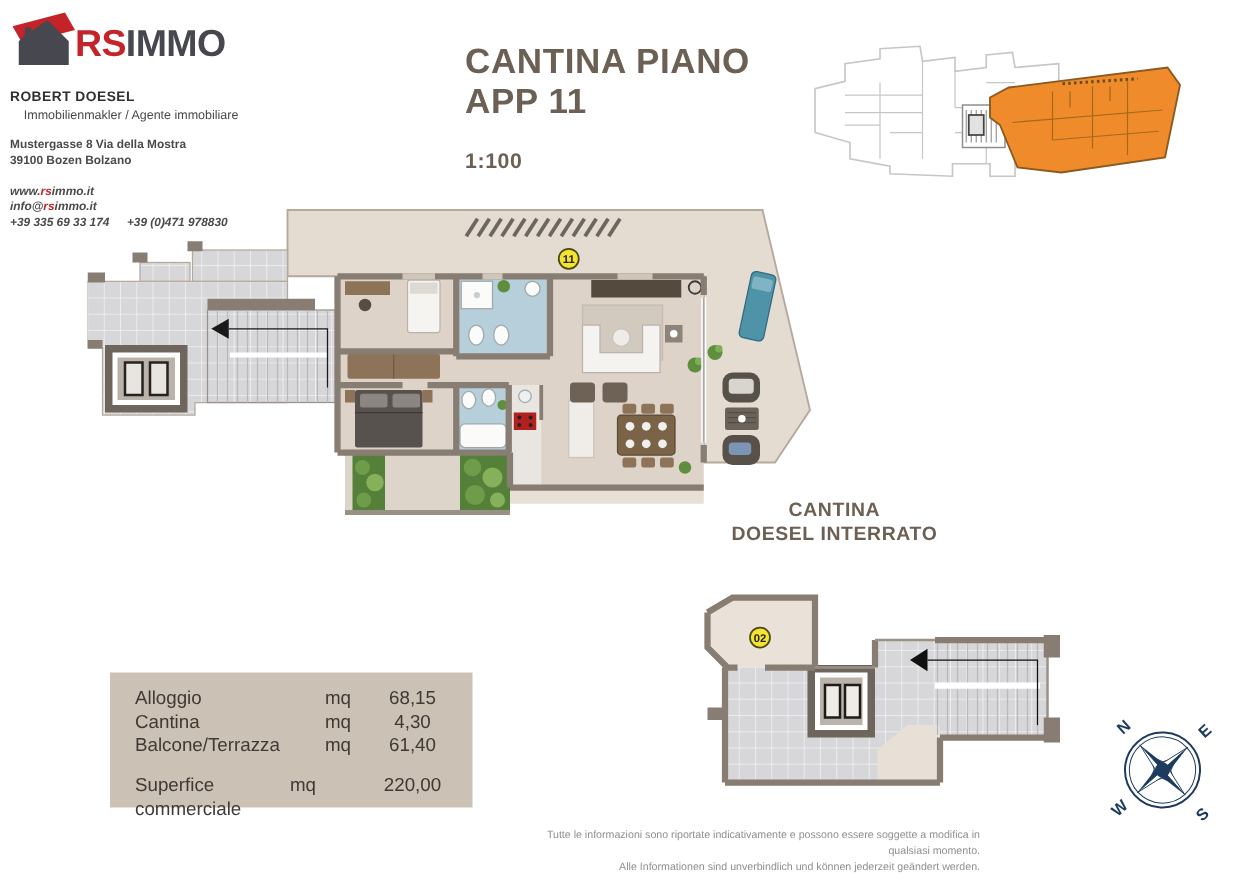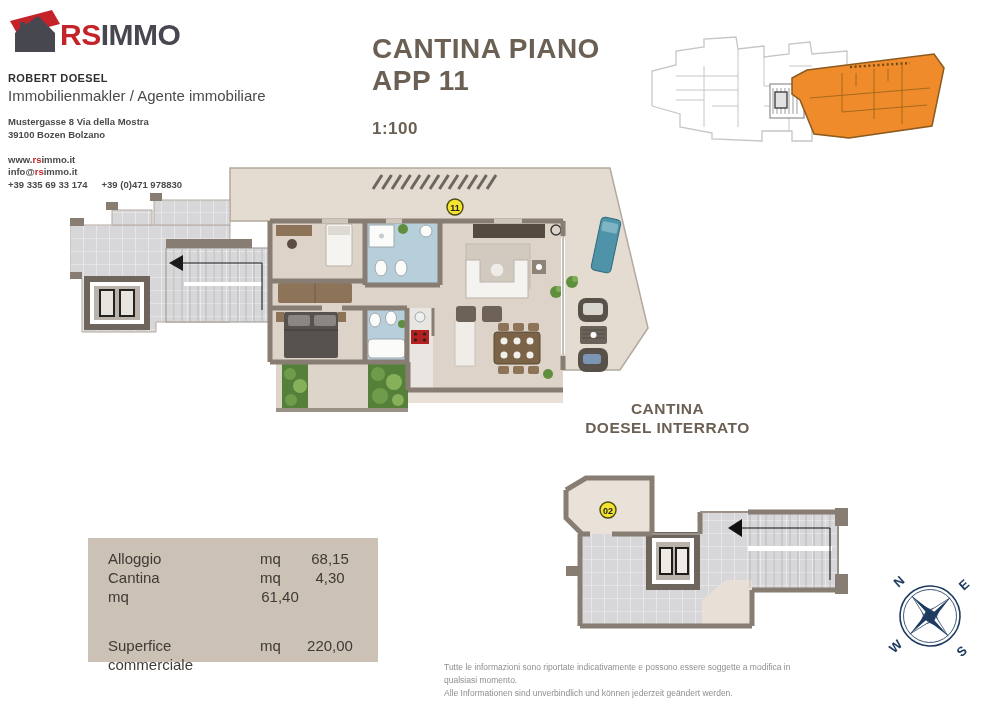--- a/index.html
+++ b/index.html
@@ -4,45 +4,45 @@
 <style>
   * { margin:0; padding:0; box-sizing:border-box; }
   html,body { width:1000px; height:706px; background:#ffffff; overflow:hidden;
               font-family:"Liberation Sans", sans-serif; position:relative; }
   .abs { position:absolute; }
 
   
   .logo { left:10px; top:8px; }
   .agent { left:8px; top:72px; color:#3d3d3d; }
   .agent-name { font-size:11px; font-weight:bold; letter-spacing:.4px; color:#2f2f2f; }
-  .agent-role { font-size:15px; margin-top:3px; color:#4a4a4a; }
+  .agent-role { font-size:10px; margin-top:3px; color:#4a4a4a;margin-left:11px; }
   .agent-addr { font-size:9.5px; font-weight:bold; line-height:1.35; color:#4a4a4a; }
-  .agent-contact { font-size:9.5px; font-weight:bold; line-height:1.35; color:#4a4a4a; } .mt12 { margin-top:12px; }
+  .agent-contact { font-size:9.5px; font-weight:bold; line-height:1.35; color:#4a4a4a;font-style:italic; } .mt12 { margin-top:12px; }
   .red { color:#c4232a; }
   .phone-gap { display:inline-block; width:14px; }
 
   
   .title-block { left:372px; top:33px; color:#6b6053; }
   .title-line { font-size:28px; font-weight:bold; letter-spacing:.5px; line-height:1.14; }
   .title-scale { font-size:17px; font-weight:bold; margin-top:22px; letter-spacing:.5px; }
 
   
   .cantina-heading { left:555px; top:399px; width:225px; text-align:center;
                      color:#6b6053; font-weight:bold; font-size:15.5px;
                      letter-spacing:.5px; line-height:1.25; }
 
   
-  .area-table { left:88px; top:538px; width:290px; height:124px; background:#cbc1b5;
+  .area-table { left:88px; top:538px; width:290px; height:108px; background:#cbc1b5;
                 padding:11px 18px 0 20px; color:#3f3a34; font-size:15px; }
   .area-row { display:grid; grid-template-columns:1fr 40px 60px; line-height:19px; }
   .area-row .val { text-align:center; }
-  .area-total { margin-top:30px; }
-
-  
-  .footer { left:444px; top:661px; width:360px; text-align:left;
+  .area-total { margin-top:13px;gap:28px; }
+
+  
+  .footer { left:424px; top:661px; width:360px; text-align:right;
             font-size:8.5px; color:#8f8f8f; line-height:1.55; }
 
   svg text { font-family:"Liberation Sans", sans-serif; }
 </style>
 </head>
 <body>
 
 <svg class="abs logo" width="180" height="46" viewBox="0 0 180 46">
   <g>
     <polygon points="0,13 42,2 50,16 8,27" fill="#c4232a"></polygon>
@@ -337,20 +337,21 @@
     <span>Alloggio</span>
     <span>mq</span>
     <span class="val">68,15</span>
   </div>
   <div class="area-row">
     <span>Cantina</span>
     <span>mq</span>
     <span class="val">4,30</span>
   </div>
   <div class="area-row">
+    <span>Balcone/Terrazza</span>
     <span>mq</span>
     <span class="val">61,40</span>
   </div>
   <div class="area-row area-total">
     <span>Superfice commerciale</span>
     <span>mq</span>
     <span class="val">220,00</span>
   </div>
 </div>
 

